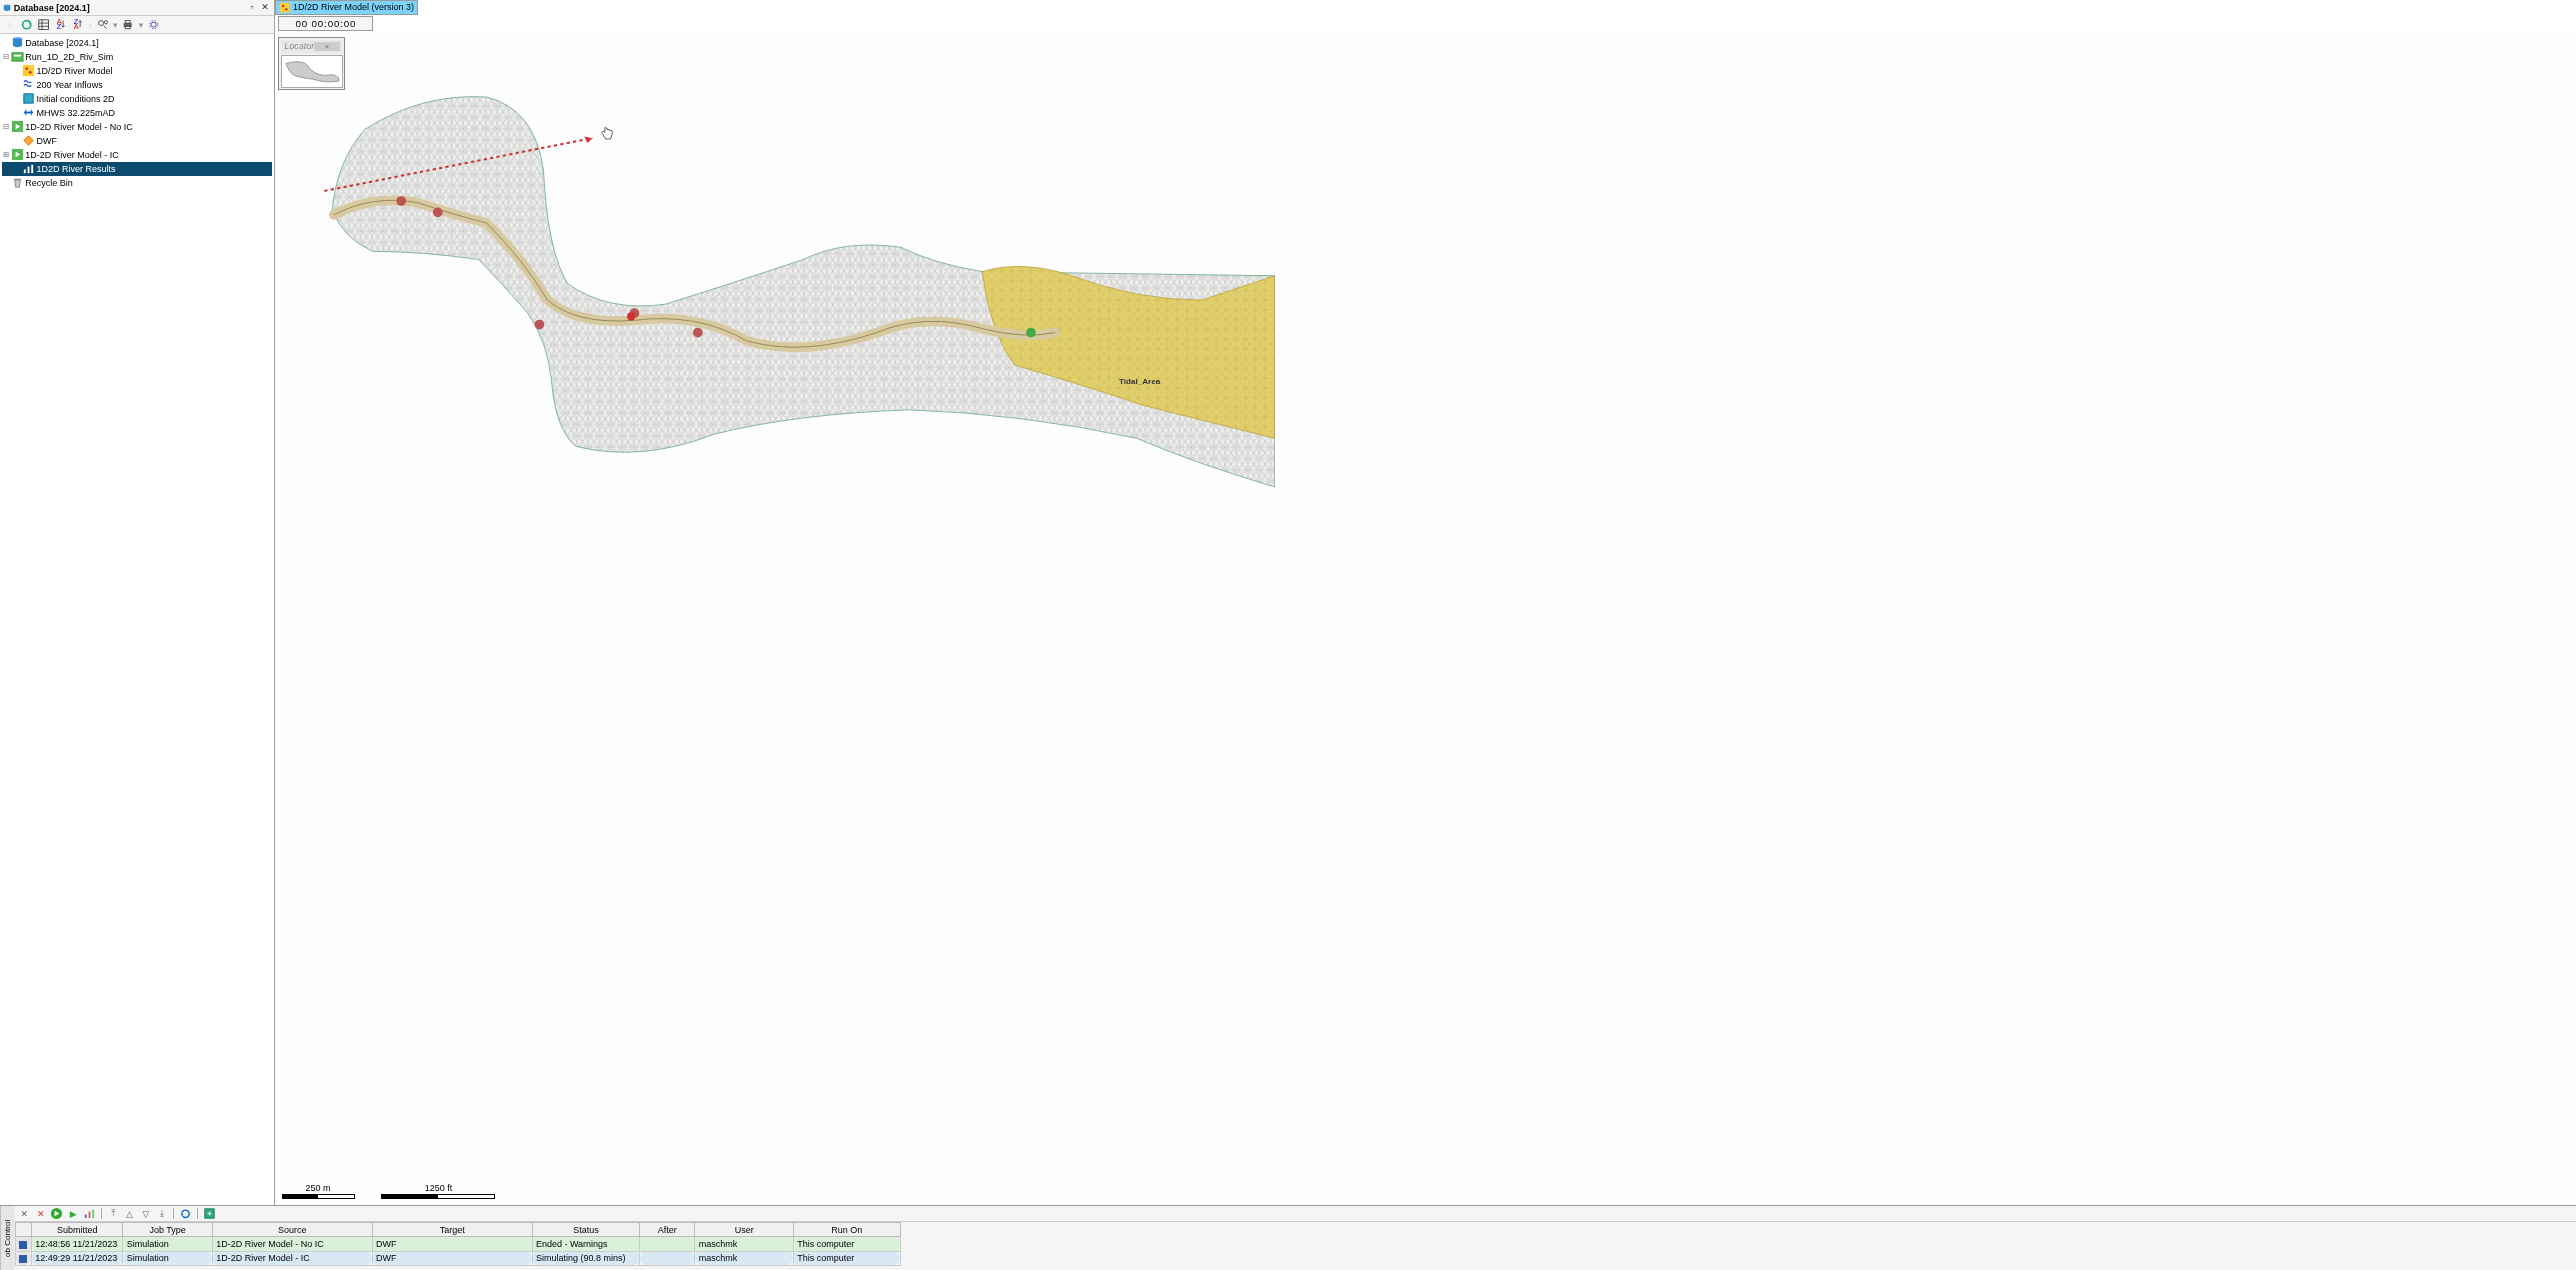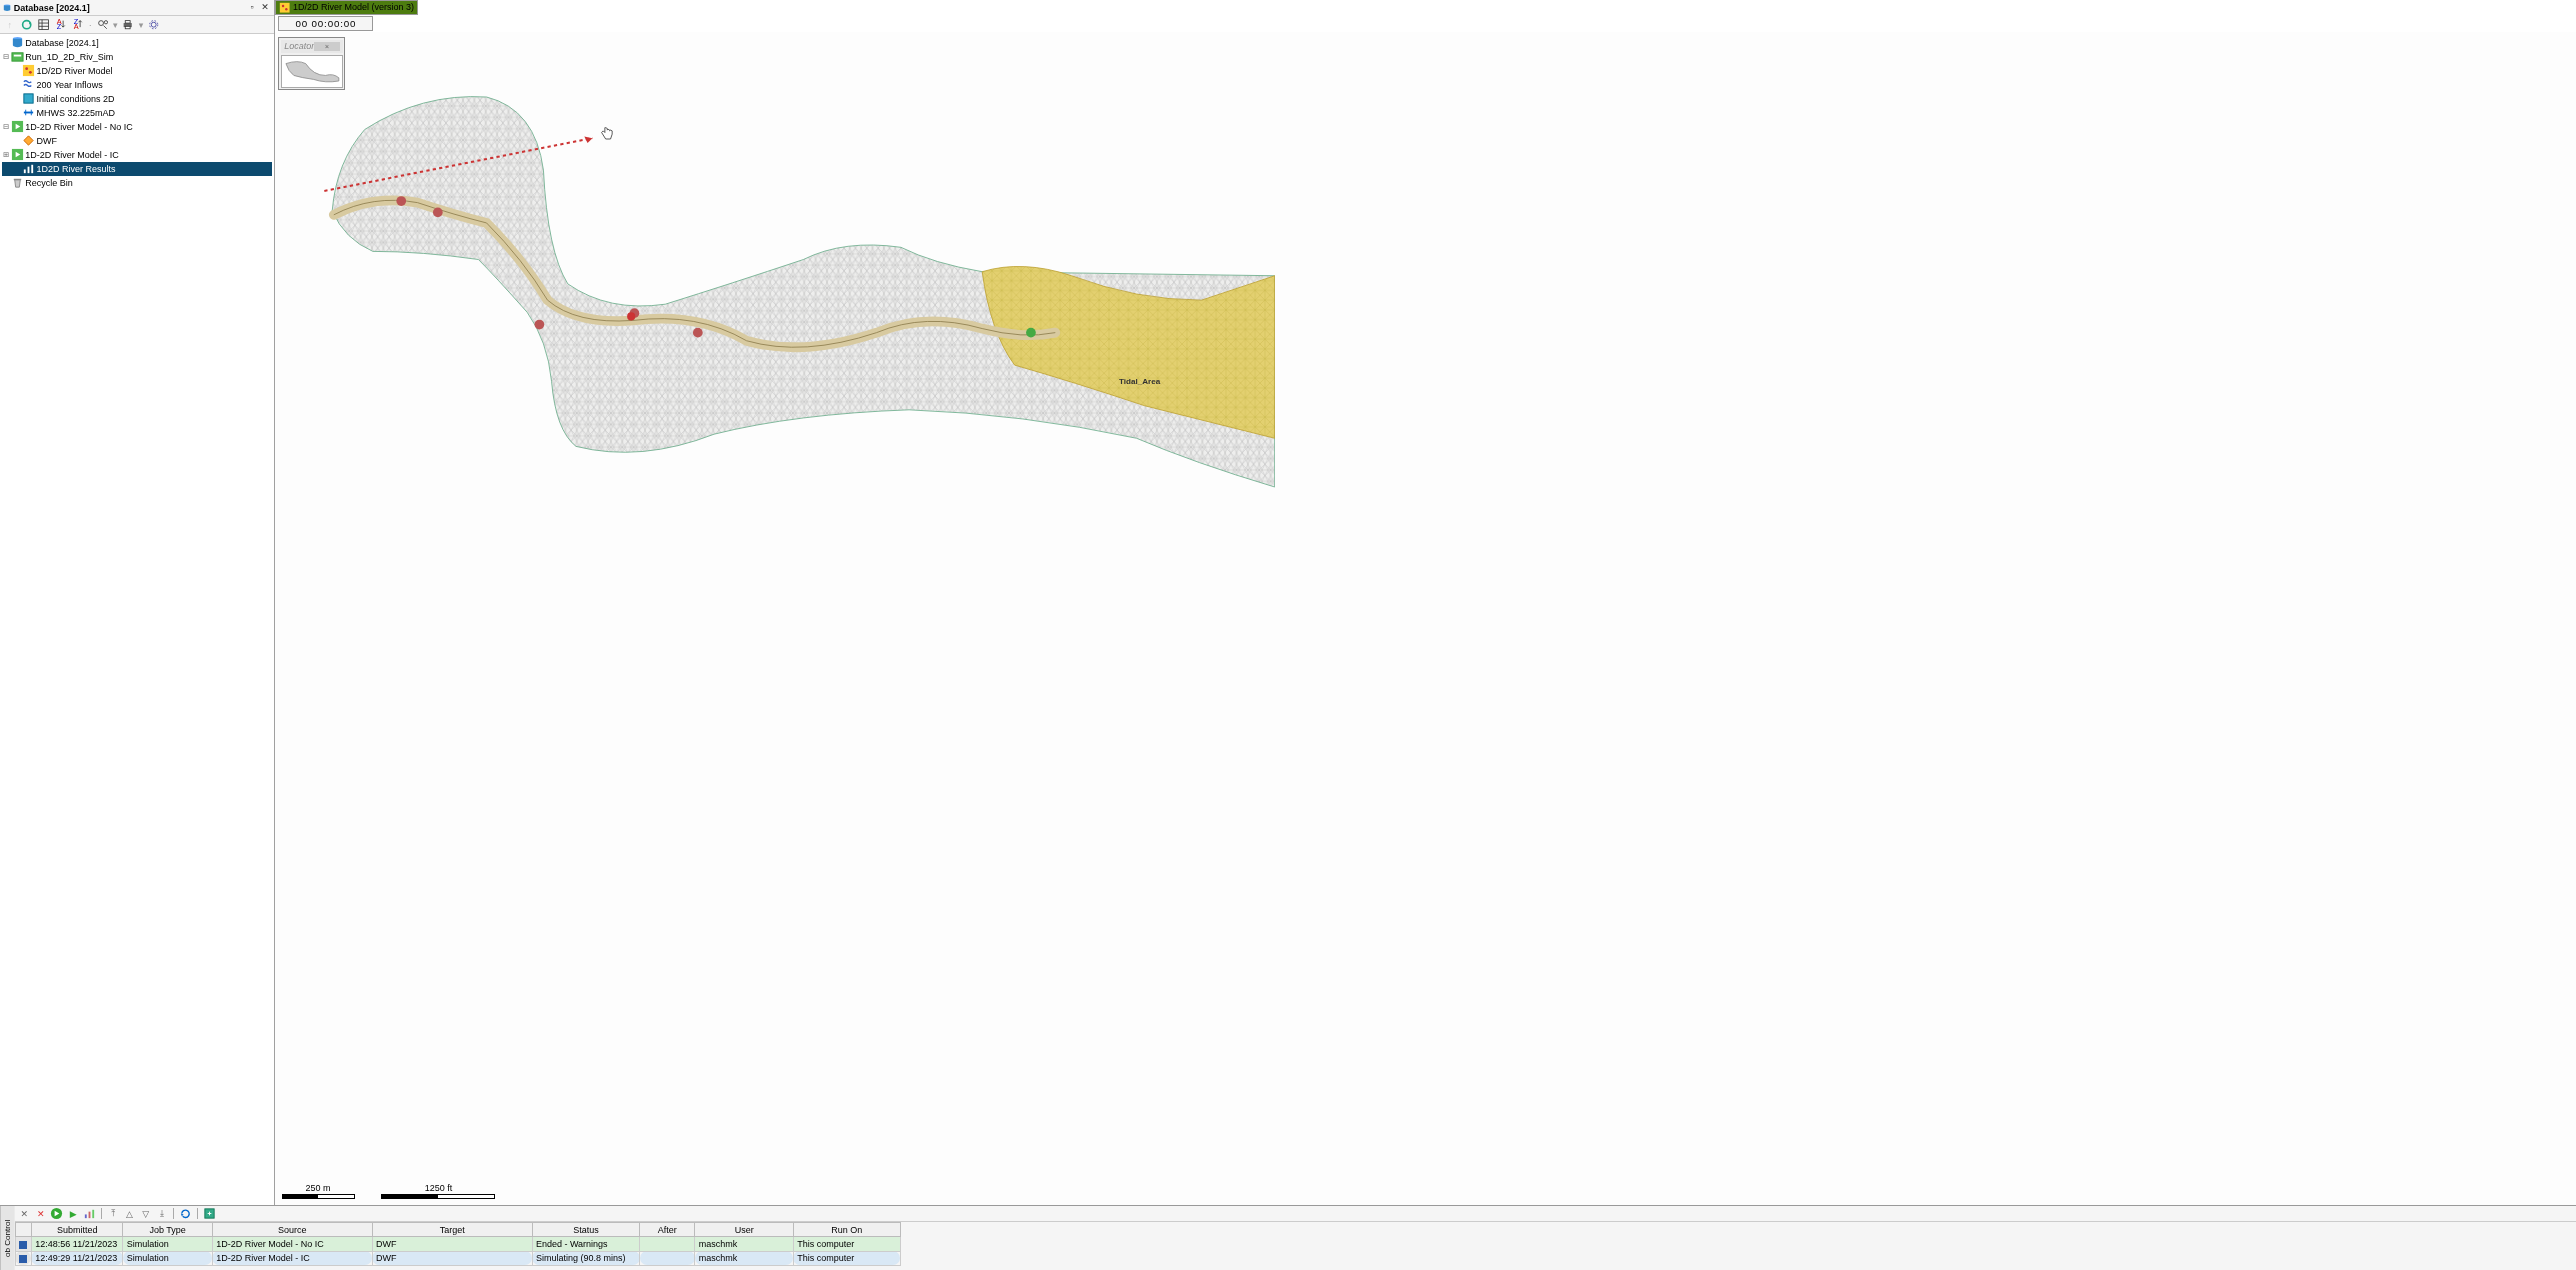--- a/index.html
+++ b/index.html
@@ -20,21 +20,21 @@
     .tree-item { display: flex; align-items: center; height: 14px; cursor: pointer; white-space: nowrap; }
     .tree-item .indent { flex-shrink: 0; }
     .tree-item .expander { width: 9px; text-align: center; color: #666; font-size: 7.3px; flex-shrink: 0; }
     .tree-item .ticon { width: 13px; height: 11.4px; display: inline-flex; align-items: center; justify-content: center; margin-right: 1.6px; flex-shrink: 0;}
     .tree-item.selected { background: #0c4a6e; color: #fff; }
     .tree-item.selected .tlabel { color: #fff; }
     .tlabel { color: #000; }
     
     
     .main-view { flex: 1; background: #fff; display: flex; flex-direction: column; position: relative; min-width: 0; }
-    .view-tab { display: flex; align-items: center; padding: 0.8px 3.3px; border: 0.8px solid #999; background: #4d7c0f; width: fit-content; height: 14.6px; }
+    .view-tab { display: flex; align-items: center; padding: 0.8px 3.3px; border: 0.8px solid #999; background: #7dd3fc; width: fit-content; height: 14.6px; }
     .view-tab .ticon { width: 11.4px; height: 11.4px; margin-right: 2.4px; }
     .time-display { margin: 1.6px 3.3px; padding: 0.8px 16.3px; border: 0.8px solid #999; background: #f5f5f5; width: fit-content; font-size: 9.8px; letter-spacing: 0.8px; }
     .canvas-area { flex: 1; position: relative; background: #fdfdfd; overflow: hidden; }
     .locator { position: absolute; top: 4.9px; left: 3.3px; border: 0.8px solid #888; background: #f0f0f0; padding: 1.6px; }
     .locator-header { display: flex; align-items: center; padding: 1.6px 3.3px; color: #888; background:#e8e8e8; }
     .locator-header span { flex: 1; font-style: italic; }
     .locator-close { width: 11.4px; height: 9.8px; background: #ccc; text-align: center; font-size: 7.3px; cursor: pointer; color:#666; line-height:9.8px;}
     .locator-body { width: 62px; height: 33px; background: #fff; border: 0.8px solid #aaa; margin-top: 1.6px; display:flex; align-items:center; justify-content:center;}
     .scale-bar { position: absolute; bottom: 6.5px; left: 6.5px; }
     .scale-item { display: inline-block; font-size: 8.1px; text-align: center; }

